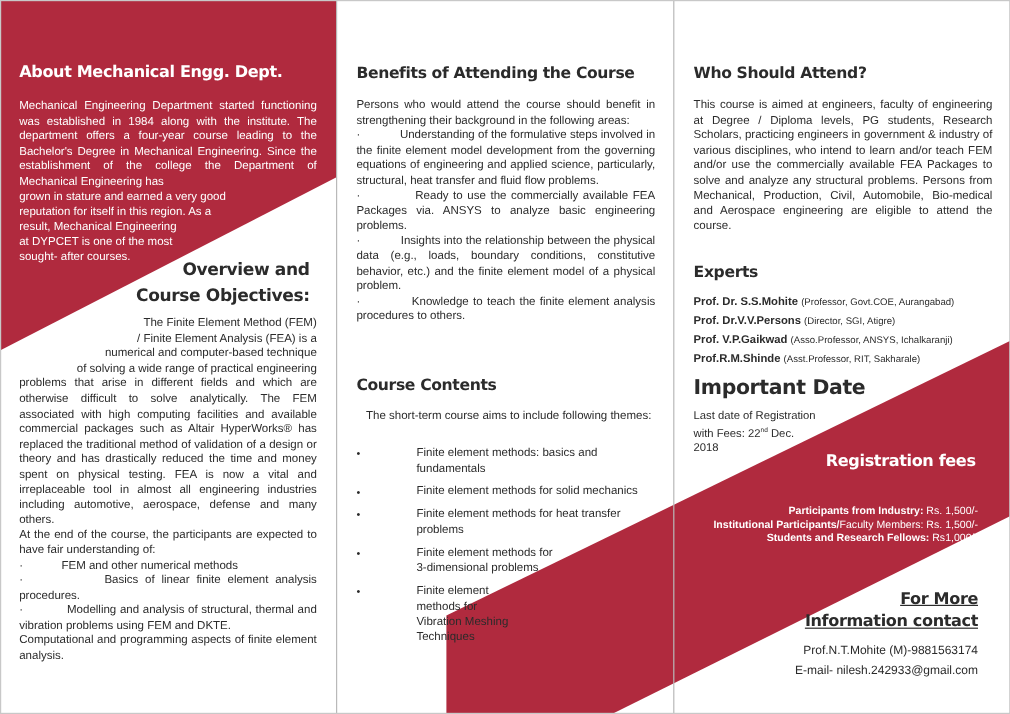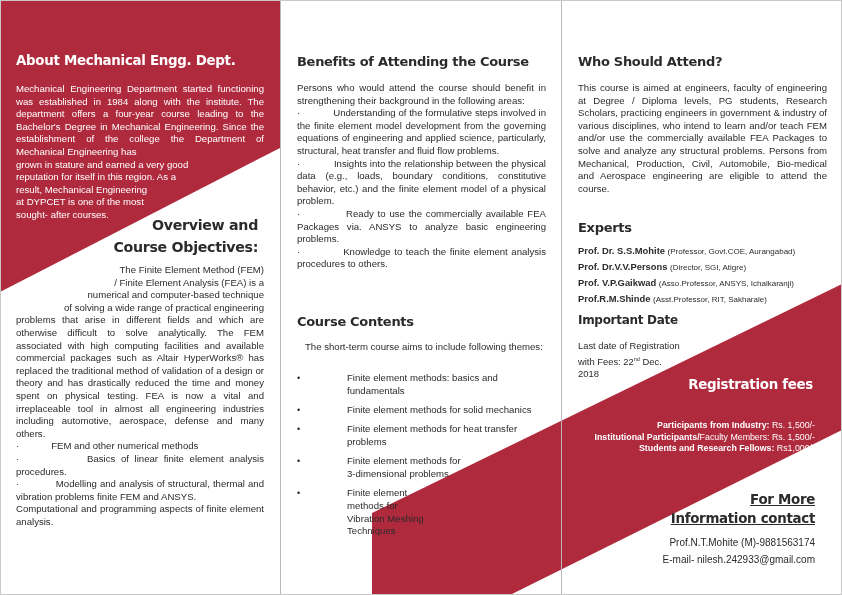--- a/index.html
+++ b/index.html
@@ -36,21 +36,21 @@
 
   
   #right { left:578px; width:249px; }
   #right .h-who { position:absolute; top:54px; left:0; font-size:13px; }
   #right .who-body { position:absolute; top:82px; left:0; width:249px; }
   #right .h-experts { position:absolute; top:220px; left:0; font-size:13px; }
   #right .experts { position:absolute; top:243px; left:0; width:260px; list-style:none; }
   #right .experts li { font-size:9.4px; line-height:15px; white-space:nowrap; }
   #right .experts .nm { font-weight:bold; }
   #right .experts .af { font-size:8px; }
-  #right .h-date { position:absolute; top:313px; left:0; font-size:12px; }
+  #right .h-date { position:absolute; top:313px; left:0; font-size:17px; }
   #right .date-body { position:absolute; top:340px; left:0; width:140px; font-size:9.4px; line-height:12.6px; }
   #right .date-body sup { font-size:5.5px; }
   #right .h-fees { position:absolute; top:377px; right:14px; font-size:13.4px; color:#fff; white-space:nowrap; }
   #right .fees { position:absolute; top:420px; right:12px; list-style:none; text-align:right; }
   #right .fees li { font-size:8.8px; line-height:11.6px; color:#fff; white-space:nowrap; }
   #right .fees .lbl { font-weight:bold; }
   #right .h-contact { position:absolute; top:490px; right:12px; font-size:13.4px; line-height:19.4px; text-align:right;text-decoration:underline; }
   #right .contact { position:absolute; top:535px; right:12px; text-align:right; list-style:none; }
   #right .contact li { font-size:10px; line-height:16.6px; white-space:nowrap; }
 </style>
@@ -79,34 +79,35 @@
   <h2 class="h-overview">
     <span>Overview and</span><br>
     <span>Course Objectives:</span>
   </h2>
   <div class="ov-body">
     <p class="txt ra">The Finite Element Method (FEM)</p>
     <p class="txt ra">/ Finite Element Analysis (FEA) is a</p>
     <p class="txt ra">numerical and computer-based technique</p>
     <p class="txt ra">of solving a wide range of practical engineering</p>
     <p class="txt">problems that arise in different fields and which are otherwise difficult to solve analytically. The FEM associated with high computing facilities and available commercial packages such as Altair HyperWorks® has replaced the traditional method of validation of a design or theory and has drastically reduced the time and money spent on physical testing. FEA is now a vital and irreplaceable tool in almost all engineering industries including automotive, aerospace, defense and many others.</p>
+    <p class="txt">At the end of the course, the participants are expected to have fair understanding of:</p>
     <p class="txt"><span class="dot">·&nbsp;&nbsp;&nbsp;&nbsp;&nbsp;&nbsp;&nbsp;&nbsp;&nbsp;&nbsp;&nbsp;&nbsp;</span><span>FEM and other numerical methods</span></p>
     <p class="txt"><span class="dot">·&nbsp;&nbsp;&nbsp;&nbsp;&nbsp;&nbsp;&nbsp;&nbsp;&nbsp;&nbsp;&nbsp;&nbsp;</span><span>Basics of linear finite element analysis procedures.</span></p>
-    <p class="txt"><span class="dot">·&nbsp;&nbsp;&nbsp;&nbsp;&nbsp;&nbsp;&nbsp;&nbsp;&nbsp;&nbsp;&nbsp;&nbsp;</span><span>Modelling and analysis of structural, thermal and vibration problems finite FEM and ANSYS.</span></p>
+    <p class="txt"><span class="dot">·&nbsp;&nbsp;&nbsp;&nbsp;&nbsp;&nbsp;&nbsp;&nbsp;&nbsp;&nbsp;&nbsp;&nbsp;</span><span>Modelling and analysis of structural, thermal and vibration problems using FEM and DKTE.</span></p>
     <p class="txt">Computational and programming aspects of finite element analysis.</p>
   </div>
 </section>
 
 <section id="mid" class="panel">
   <h2 class="h-benefits">Benefits of Attending the Course</h2>
   <div class="ben-body">
     <p class="txt">Persons who would attend the course should benefit in strengthening their background in the following areas:</p>
     <p class="txt"><span>·&nbsp;&nbsp;&nbsp;&nbsp;&nbsp;&nbsp;&nbsp;&nbsp;&nbsp;&nbsp;&nbsp;&nbsp;</span><span>Understanding of the formulative steps involved in the finite element model development from the governing equations of engineering and applied science, particularly, structural, heat transfer and fluid flow problems.</span></p>
+    <p class="txt"><span>·&nbsp;&nbsp;&nbsp;&nbsp;&nbsp;&nbsp;&nbsp;&nbsp;&nbsp;&nbsp;&nbsp;&nbsp;</span><span>Ready to use the commercially available FEA Packages via. ANSYS to analyze basic engineering problems.</span></p>
     <p class="txt"><span>·&nbsp;&nbsp;&nbsp;&nbsp;&nbsp;&nbsp;&nbsp;&nbsp;&nbsp;&nbsp;&nbsp;&nbsp;</span><span>Insights into the relationship between the physical data (e.g., loads, boundary conditions, constitutive behavior, etc.) and the finite element model of a physical problem.</span></p>
-    <p class="txt"><span>·&nbsp;&nbsp;&nbsp;&nbsp;&nbsp;&nbsp;&nbsp;&nbsp;&nbsp;&nbsp;&nbsp;&nbsp;</span><span>Ready to use the commercially available FEA Packages via. ANSYS to analyze basic engineering problems.</span></p>
     <p class="txt"><span>·&nbsp;&nbsp;&nbsp;&nbsp;&nbsp;&nbsp;&nbsp;&nbsp;&nbsp;&nbsp;&nbsp;&nbsp;</span><span>Knowledge to teach the finite element analysis procedures to others.</span></p>
   </div>
 
   <h2 class="h-contents">Course Contents</h2>
   <p class="txt cont-intro">The short-term course aims to include following themes:</p>
   <ul class="cont-list">
     <li class="wide">
         <span class="b">•</span>
         <span class="t">Finite element methods: basics and fundamentals</span>
       </li>

